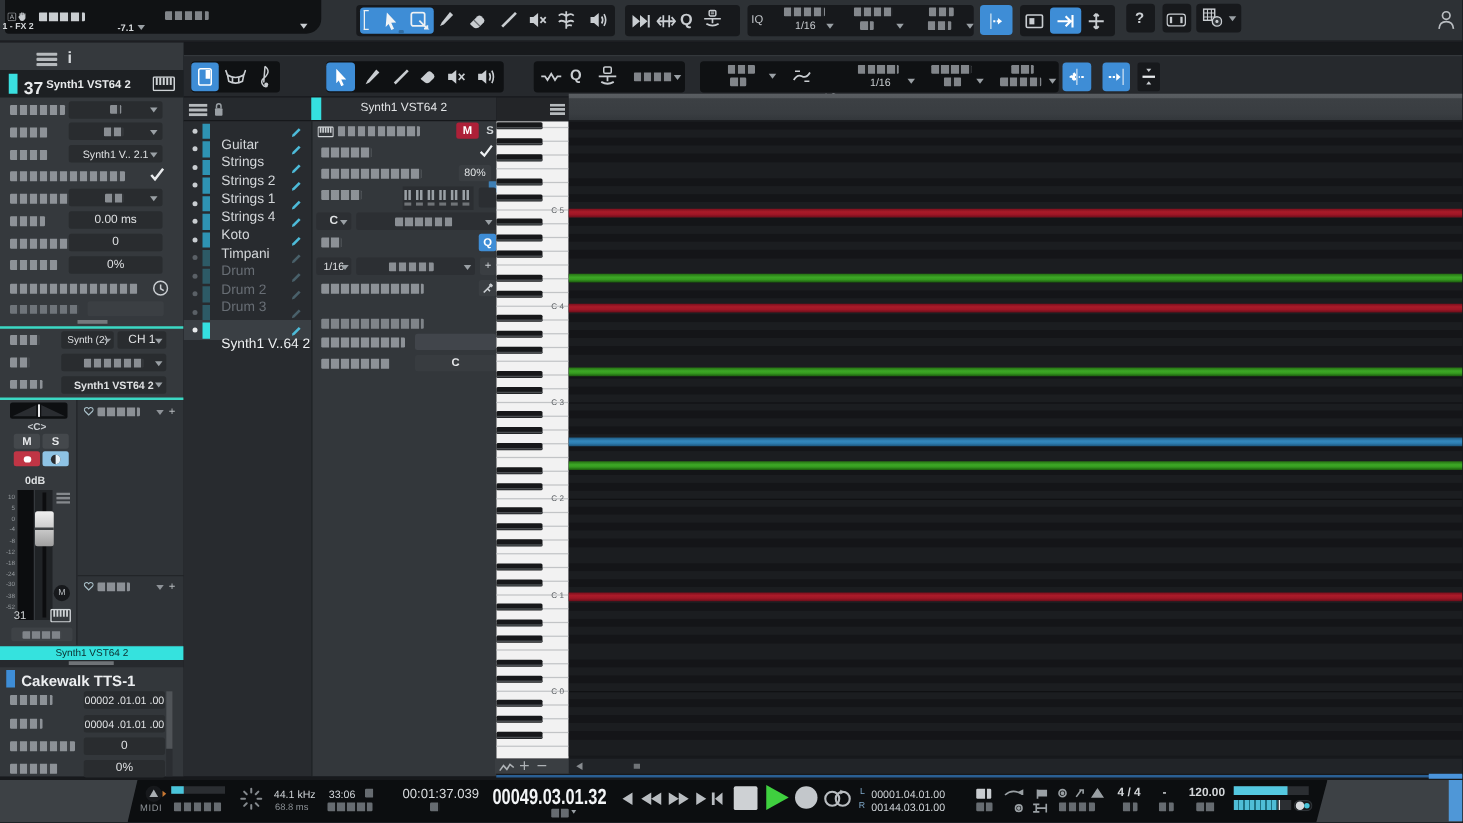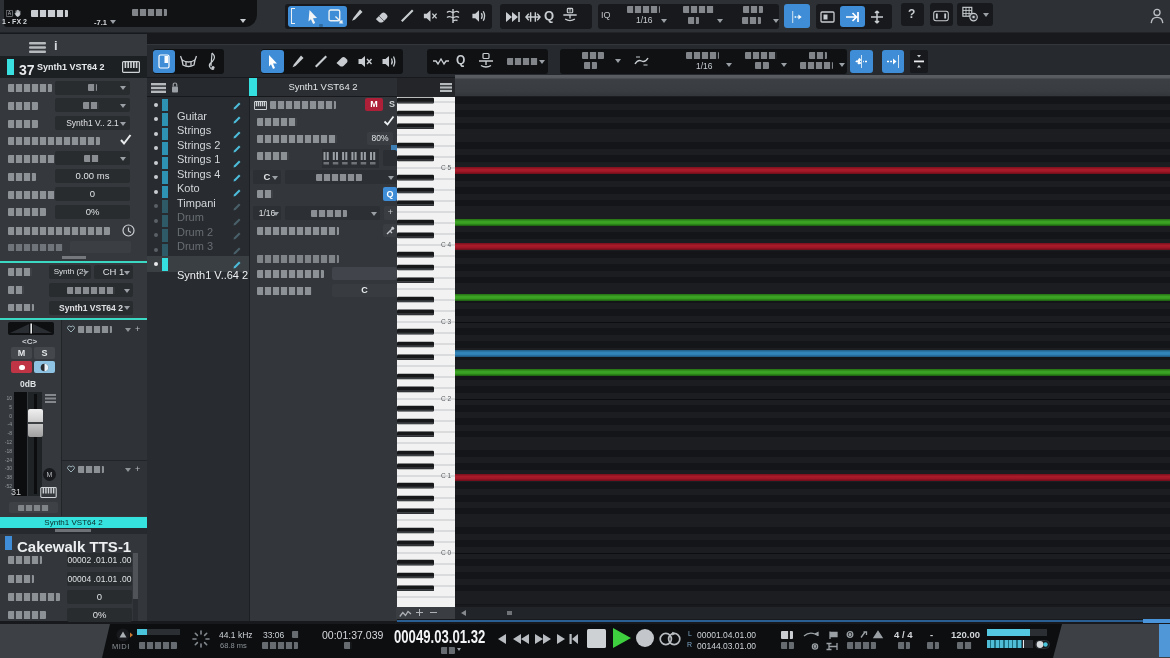--- a/index.html
+++ b/index.html
@@ -304,21 +304,21 @@
         <span class="jt jt-l" style="position:absolute;left:9px;top:2.5px;width:31px;height:6px;opacity:0.8"></span>
       </div>
 
     <div class="abs" style="left:0;top:483px;width:147px;height:10.5px;background:#35e2de"></div>
     <div class="abs" style="left:0;top:484px;width:147px;text-align:center;font-size:8px;color:#0b2b2b">Synth1 VST64 2</div>
     <div class="abs" style="left:0;top:493.5px;width:147px;height:6px;background:#26292d"></div>
     <div class="abs" style="left:55px;top:494.5px;width:36px;height:3px;background:#6f7377"></div>
 
     <div class="abs" style="left:0;top:499.5px;width:147px;height:87.5px;background:#33373b"></div>
     <div class="abs" style="left:5px;top:502px;width:7px;height:14px;background:#3e8dd6"></div>
-    <div class="abs" style="left:17px;top:504px;font-size:15px;font-weight:bold;color:#eceef0">Cakewalk TTS-1</div>
+    <div class="abs" style="left:17px;top:504px;font-size:12px;font-weight:bold;color:#eceef0">Cakewalk TTS-1</div>
     <div class="jt jt-l" style="left:8px;top:522px;width:34px;height:8px"></div>
     <div class="vbox" style="left:67px;top:519px;width:65px;font-size:8.5px">00002 .01.01 .00</div>
     <div class="jt jt-l" style="left:8px;top:541px;width:26px;height:8px"></div>
     <div class="vbox" style="left:67px;top:537.5px;width:65px;font-size:8.5px">00004 .01.01 .00</div>
     <div class="jt jt-l" style="left:8px;top:559px;width:52px;height:8px"></div>
     <div class="vbox" style="left:67px;top:555.5px;width:65px">0</div>
     <div class="jt jt-l" style="left:8px;top:577px;width:38px;height:8px"></div>
     <div class="vbox" style="left:67px;top:573.5px;width:65px">0%</div>
     <div class="abs" style="left:133px;top:519px;width:5px;height:68px;background:#2a2d31"></div>
     <div class="abs" style="left:133px;top:519px;width:5px;height:46px;background:#505458"></div>

